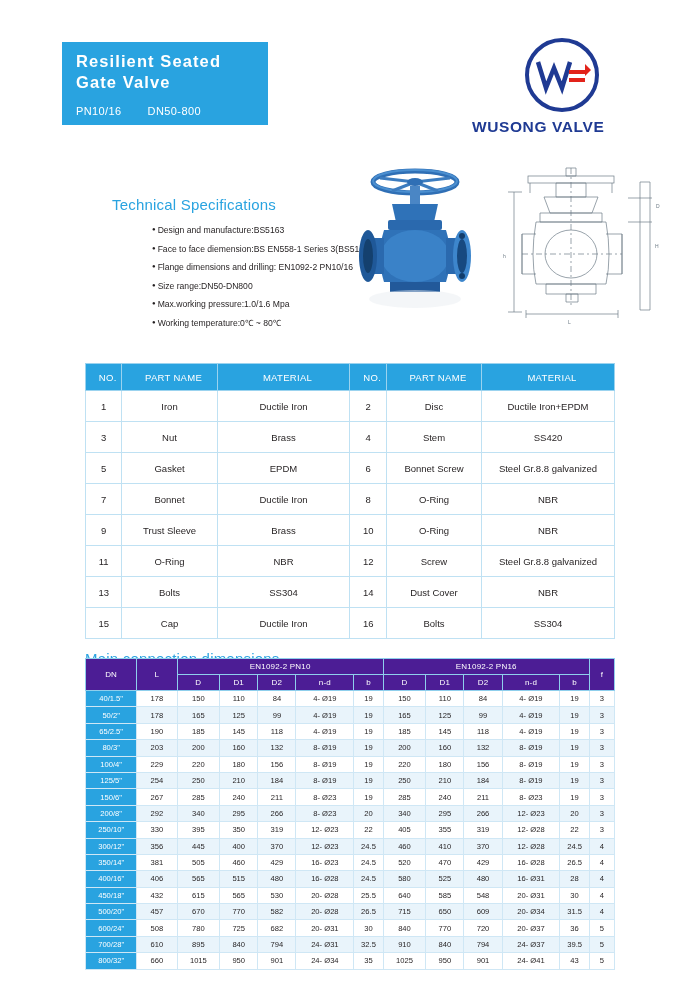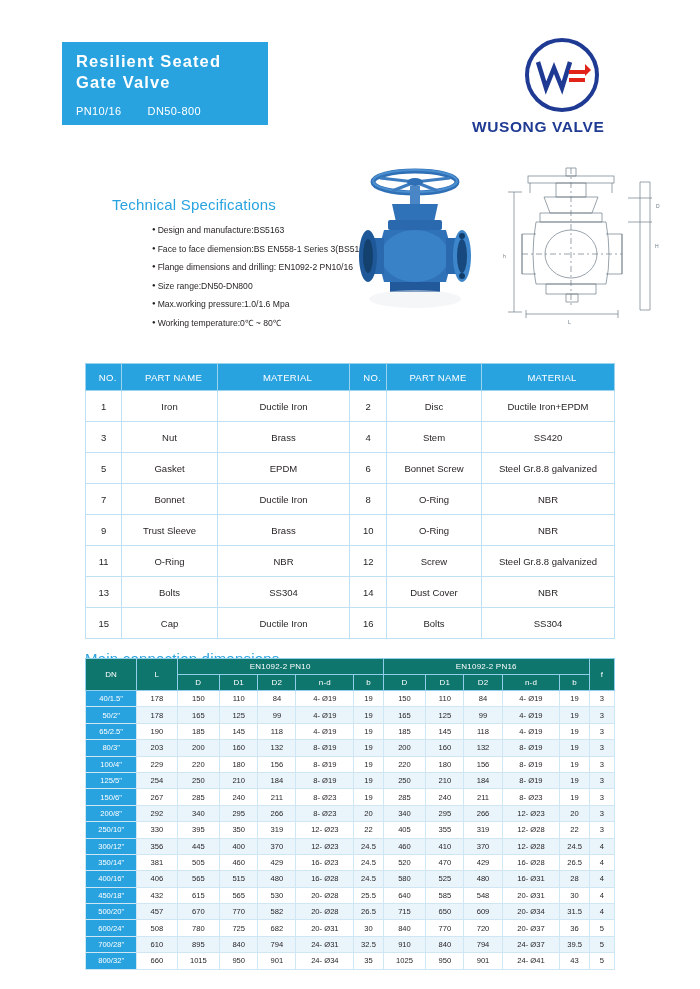--- a/index.html
+++ b/index.html
@@ -162,21 +162,21 @@
 
   
   .dim-table {
     position: absolute;
     left: 85px;
     top: 658px;
     width: 530px;
     font-size: 7.6px;
   }
   .dim-table th {
-    background: #0f766e;
+    background: #4c1d95;
     color: #ffffff;
     font-weight: normal;
     border: 1px solid #8fcfec;
     padding: 0;
     height: 15px;
     font-size: 8px;
     letter-spacing: 0.2px;
   }
   .dim-table th.dn { width: 46px; }
   .dim-table th.l  { width: 36px; }

